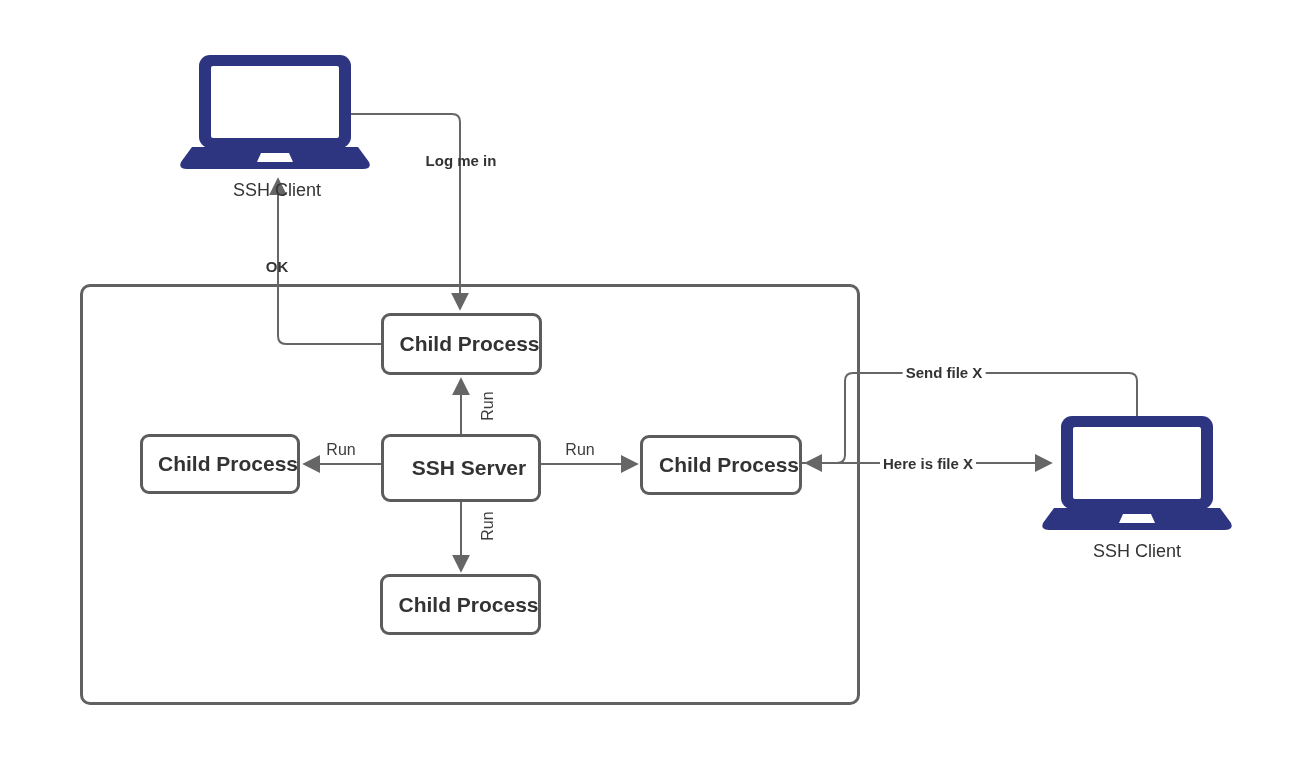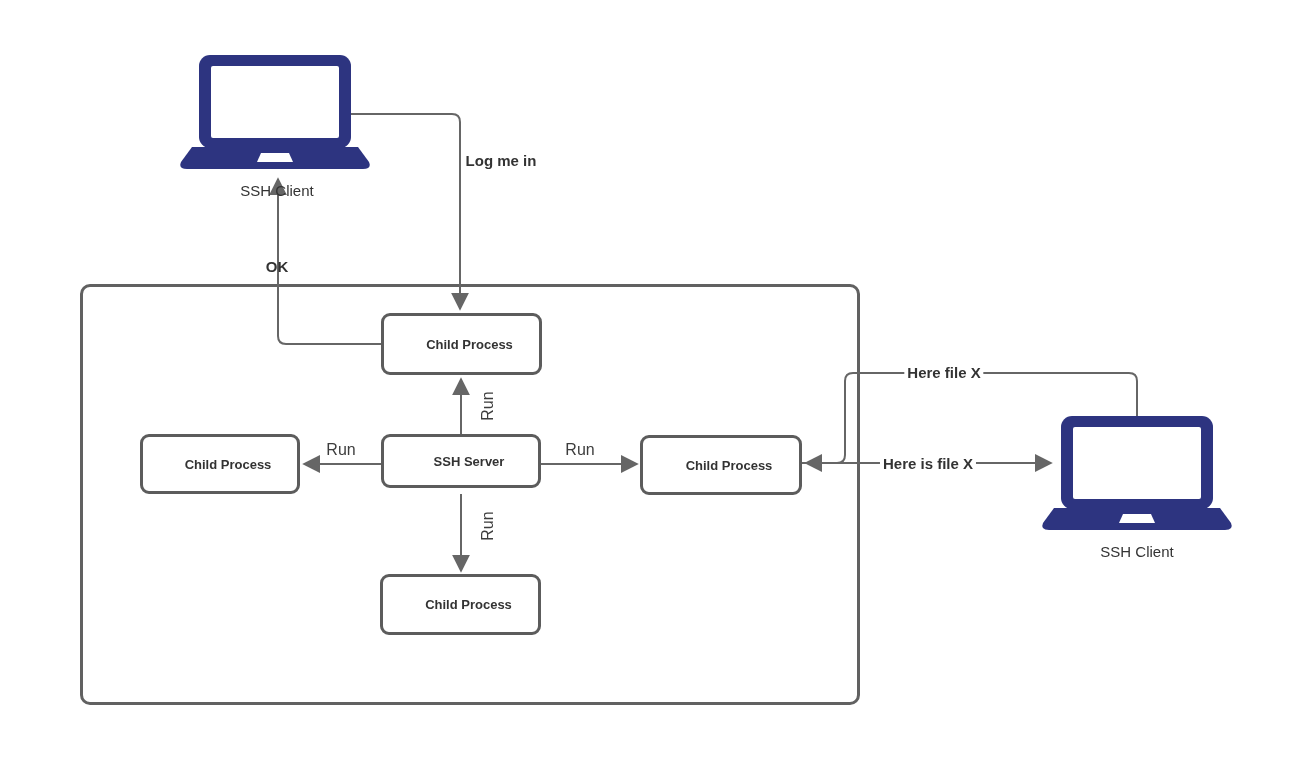--- a/index.html
+++ b/index.html
@@ -27,35 +27,35 @@
   }
   .edges{position:absolute;left:0;top:0;width:1312px;height:759px;}
   .edge{stroke:var(--edge-stroke);stroke-width:2;fill:none;}
   .arrowhead{fill:var(--edge-stroke);}
   .node{
     position:absolute;
     background:#ffffff;
     border:3px solid var(--node-border);
     border-radius:9px;
     display:flex;align-items:center;justify-content:center;
-    font-weight:bold;font-size:13px;color:var(--label-text);
+    font-weight:bold;font-size:21px;color:var(--label-text);
     white-space:nowrap;
     padding-left:16px;
   }
   .lbl{
     position:absolute;
     transform:translate(-50%,-50%);
     color:var(--label-text);
     white-space:nowrap;
   }
   .lbl.bold{font-weight:bold;font-size:15px;}
   .lbl.run{font-size:16px;color:#3d3d3d;}
   .lbl.run.vert{transform:translate(-50%,-50%) rotate(-90deg);}
   .lbl.onLine{background:var(--background);padding:0 3px;}
-  .lbl.caption{font-size:15px;}
+  .lbl.caption{font-size:18px;}
   .laptop{position:absolute;}
   .laptop-body{fill:var(--laptop-fill);}
   .laptop-screen{fill:#ffffff;}
 </style>
 </head>
 <body>
 
 <div class="canvas">
 
   <div class="boundary" style="left:80px;top:284px;width:780px;height:421px;"></div>
@@ -75,21 +75,21 @@
     <path class="edge" d="M1137,416 L1137,381 Q1137,373 1129,373 L853,373 Q845,373 845,381 L845,455 Q845,463 837,463 L806,463" marker-end="url(#arrow)"></path>
     <path class="edge" d="M802,463 L1051,463" marker-end="url(#arrow)"></path>
   </svg>
 
   <div class="node" style="left:381px;top:313px;width:161px;height:62px;">
     <span>Child Process</span>
   </div>
   <div class="node" style="left:140px;top:434px;width:160px;height:60px;">
     <span>Child Process</span>
   </div>
-  <div class="node" style="left:381px;top:434px;width:160px;height:54px;">
+  <div class="node" style="left:381px;top:434px;width:160px;height:68px;">
     <span>SSH Server</span>
   </div>
   <div class="node" style="left:640px;top:435px;width:162px;height:60px;">
     <span>Child Process</span>
   </div>
   <div class="node" style="left:380px;top:574px;width:161px;height:61px;">
     <span>Child Process</span>
   </div>
 
   <svg class="laptop" style="left:178px;top:55px;" width="194" height="118" viewBox="0 0 194 118" xmlns="http://www.w3.org/2000/svg">
@@ -102,22 +102,22 @@
   <svg class="laptop" style="left:1040px;top:416px;" width="194" height="118" viewBox="0 0 194 118" xmlns="http://www.w3.org/2000/svg">
     <rect class="laptop-body" x="21" y="0" width="152" height="93" rx="11"></rect>
     <rect class="laptop-screen" x="33" y="11" width="128" height="72" rx="2"></rect>
     <path class="laptop-body" d="M14,92 L180,92 L191,107 Q194,114 185,114 L9,114 Q0,114 3,107 Z"></path>
     <path class="laptop-screen" d="M83,98 L111,98 L115,107 L79,107 Z"></path>
   </svg>
 
   <span class="lbl caption" style="left:277px;top:190px;">SSH Client</span>
   <span class="lbl caption" style="left:1137px;top:551px;">SSH Client</span>
 
-  <span class="lbl bold" style="left:461px;top:160px;margin-left:40px;">Log me in</span>
+  <span class="lbl bold" style="left:461px;top:160px;">Log me in</span>
   <span class="lbl bold" style="left:277px;top:266px;">OK</span>
   <span class="lbl run vert" style="left:488px;top:406px;">Run</span>
   <span class="lbl run" style="left:341px;top:450px;">Run</span>
   <span class="lbl run" style="left:580px;top:450px;">Run</span>
   <span class="lbl run vert" style="left:488px;top:526px;">Run</span>
-  <span class="lbl bold onLine" style="left:944px;top:372px;">Here file X</span>
+  <span class="lbl bold onLine" style="left:944px;top:372px;">Send file X</span>
   <span class="lbl bold onLine" style="left:928px;top:463px;text-align:center;">Here is file X</span>
 
 </div>
 
 </body></html>

